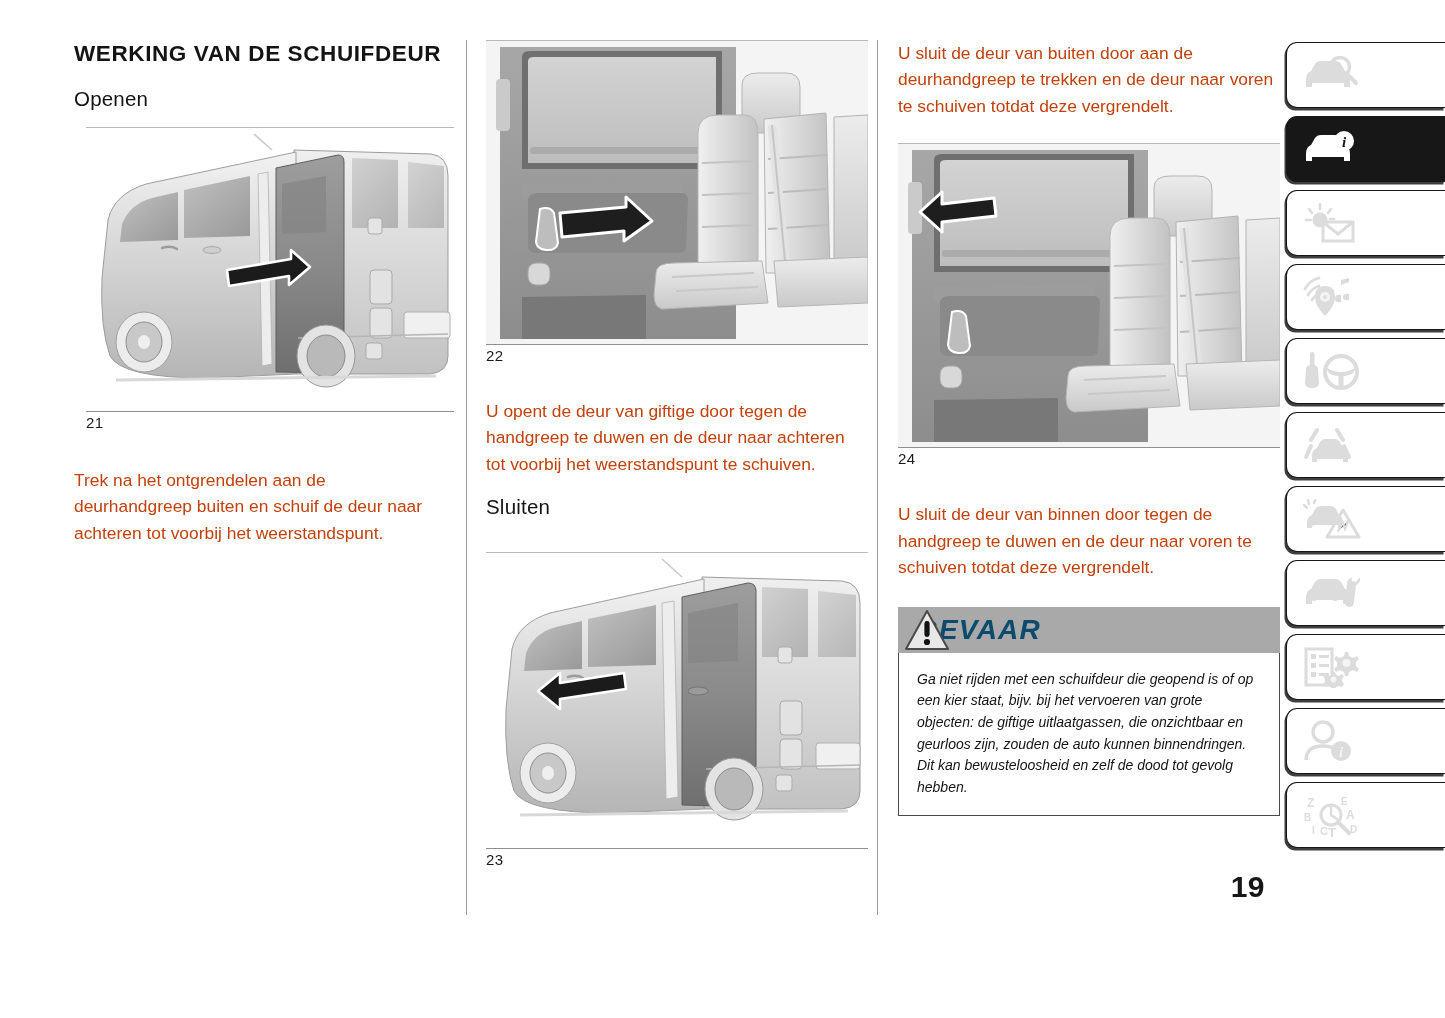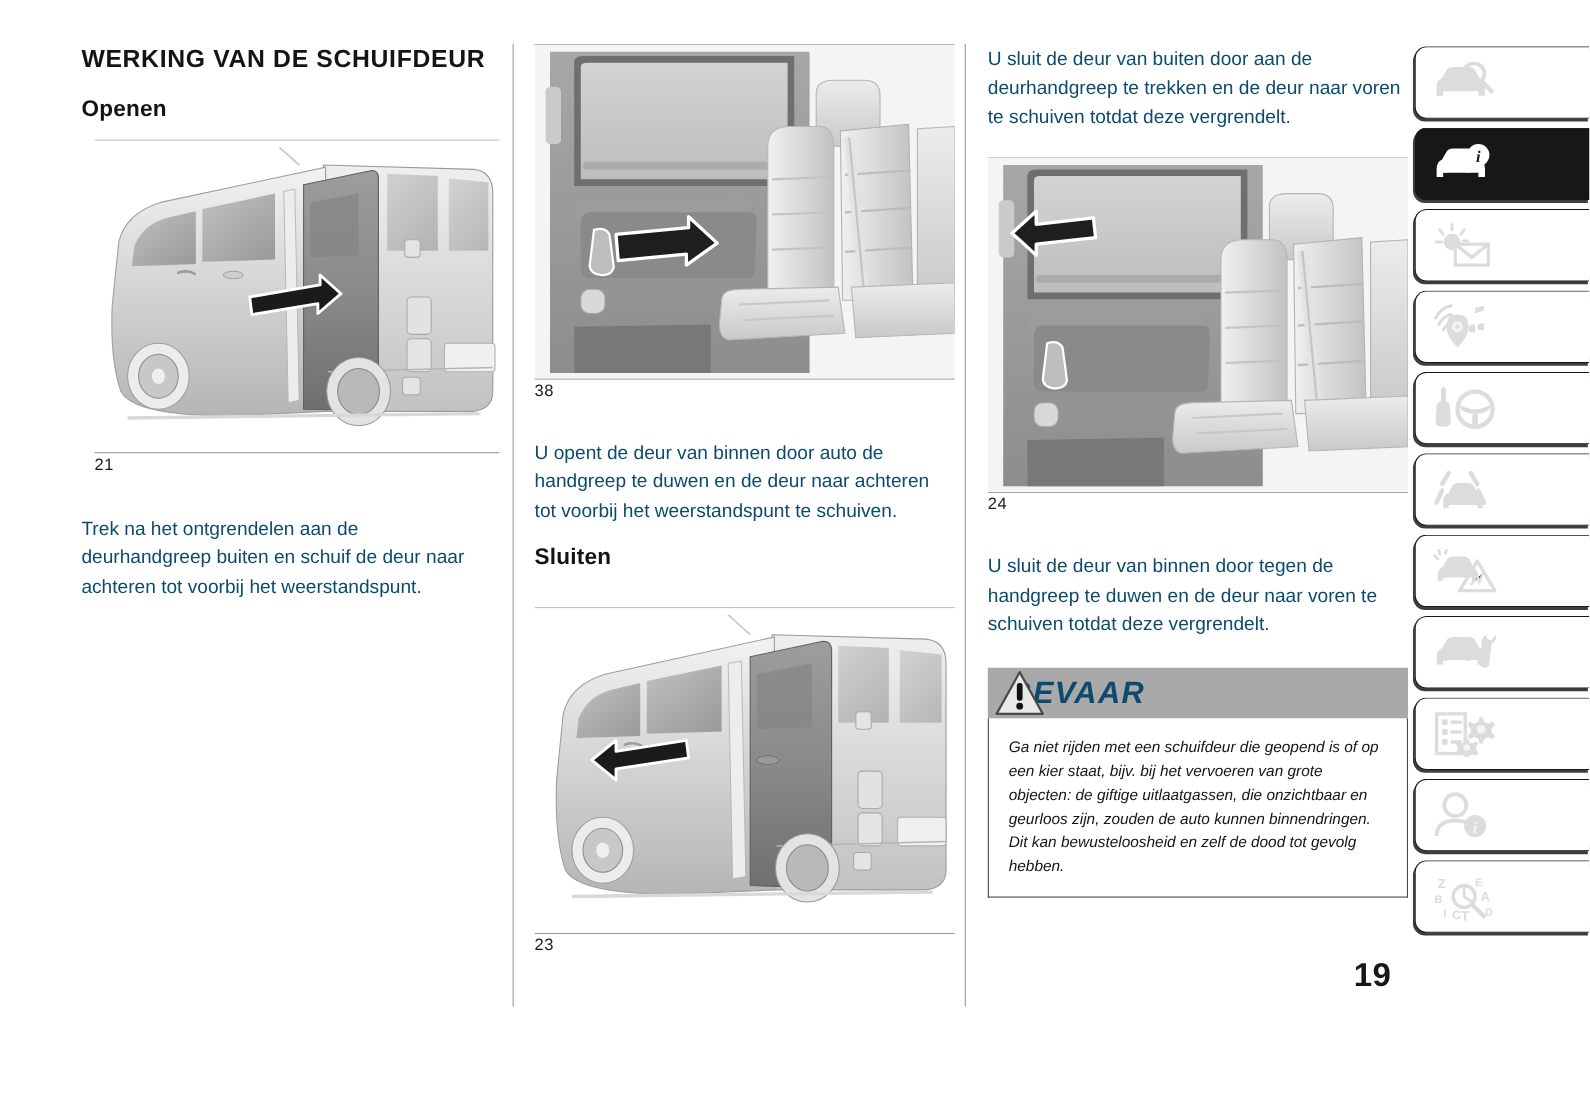--- a/index.html
+++ b/index.html
@@ -20,25 +20,25 @@
   .vdiv { position: absolute; top: 40px; width: 1px; height: 875px; background: #9a9a9a; }
   .vdiv-1 { left: 466px; }
   .vdiv-2 { left: 877px; }
 
   
   h1.title {
     font-size: 22.5px; font-weight: bold; letter-spacing: .6px;
     line-height: 1.28; color: #141414; text-transform: uppercase;
   }
   h2.sub {
-    font-size: 20.5px; font-weight: bold; color: #141414;
+    font-size: 20.5px; font-weight: normal; color: #141414;
     letter-spacing: .2px; margin-top: 18px;
   }
   p.body {
-    font-size: 17.4px; line-height: 1.52; color: #0c4a6e;
+    font-size: 17.4px; line-height: 1.52; color: #c2410c;
   }
   .fignum { font-size: 15px; color: #1b1b1b; letter-spacing: .5px; padding-top: 2px; }
 
   .rule { height: 1px; background: #b9b9b9; width: 100%; }
   .rule-dark { height: 1px; background: #8f8f8f; width: 100%; }
 
   
   .figure { width: 100%; }
   .figure .frame { width: 100%; position: relative; overflow: hidden; background: #fff; }
 
@@ -223,24 +223,24 @@
           <path d="M170 232 Q170 222 188 222 L276 220 L282 262 L176 268 Q168 266 168 254 Z" fill="url(#seatG2)" stroke="#b5b5b5"></path>
           <path d="M288 220 L382 216 L382 262 L292 266 Z" fill="url(#seatG2)" stroke="#b5b5b5"></path>
           <path d="M186 236 L268 232 M190 250 L272 246" stroke="#c8c8c8" stroke-width="2" fill="none"></path>
 
           <g>
             <path d="M74 172 L140 166 L140 156 L166 180 L138 200 L138 190 L76 196 Z" fill="#1e1e1e" stroke="#ffffff" stroke-width="3" stroke-linejoin="round"></path>
           </g>
         </svg>
       </div>
       <div class="rule-dark"></div>
-      <div class="fignum">38</div>
-    </div>
-
-    <p class="body" style="margin-top:34px;">U opent de deur van binnen door auto de handgreep te duwen en de deur naar achteren tot voorbij het weerstandspunt te schuiven.</p>
+      <div class="fignum">22</div>
+    </div>
+
+    <p class="body" style="margin-top:34px;">U opent de deur van giftige door tegen de handgreep te duwen en de deur naar achteren tot voorbij het weerstandspunt te schuiven.</p>
 
     <h2 class="sub">Sluiten</h2>
 
     <div class="figure" style="margin-top:33px;">
       <div class="rule"></div>
       <div class="frame" style="height:295px;">
         <svg viewBox="0 0 382 295" width="382" height="295" aria-hidden="true">
           <path d="M176 6 L196 24" stroke="#c9c9c9" stroke-width="1.6" fill="none"></path>
           <path d="M216 24 L356 28 Q374 30 374 50 L374 238 Q374 254 356 256 L218 256 Z" fill="url(#rearG)" stroke="#9b9b9b" stroke-width="1"></path>
           <path d="M26 96 Q32 70 64 60 L218 26 L218 256 L126 260 Q40 260 28 238 Q18 208 20 156 Z" fill="url(#bodyG)" stroke="#9e9e9e" stroke-width="1"></path>

